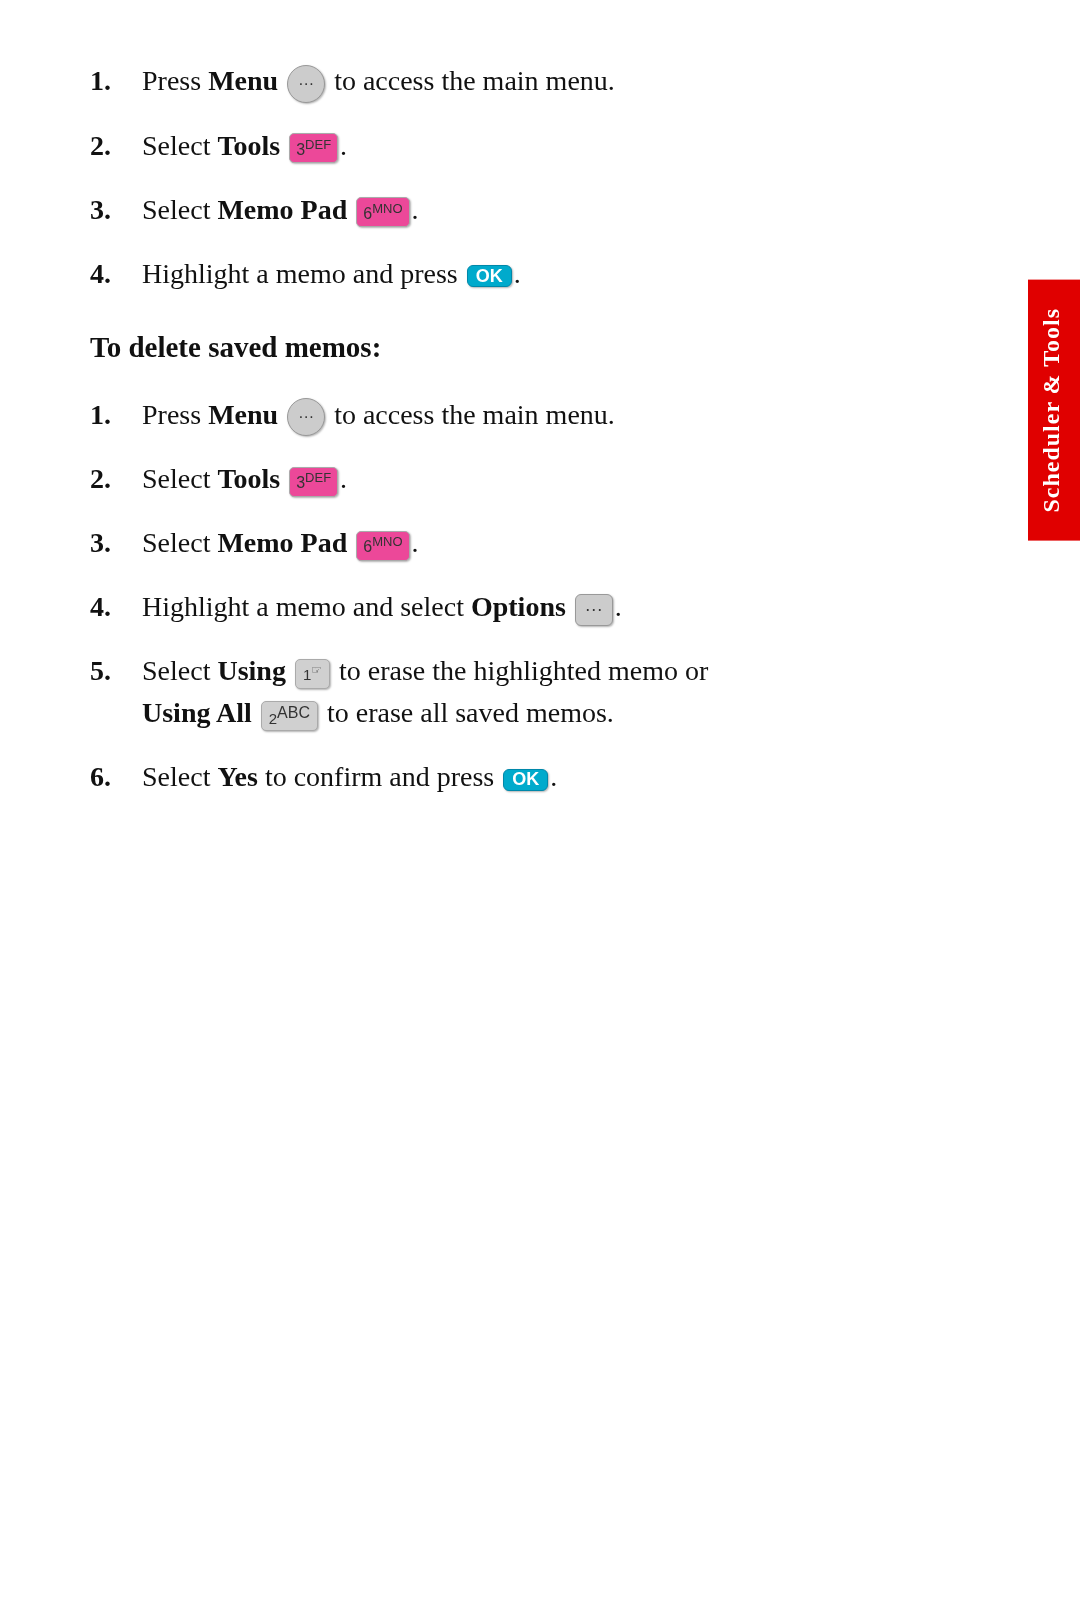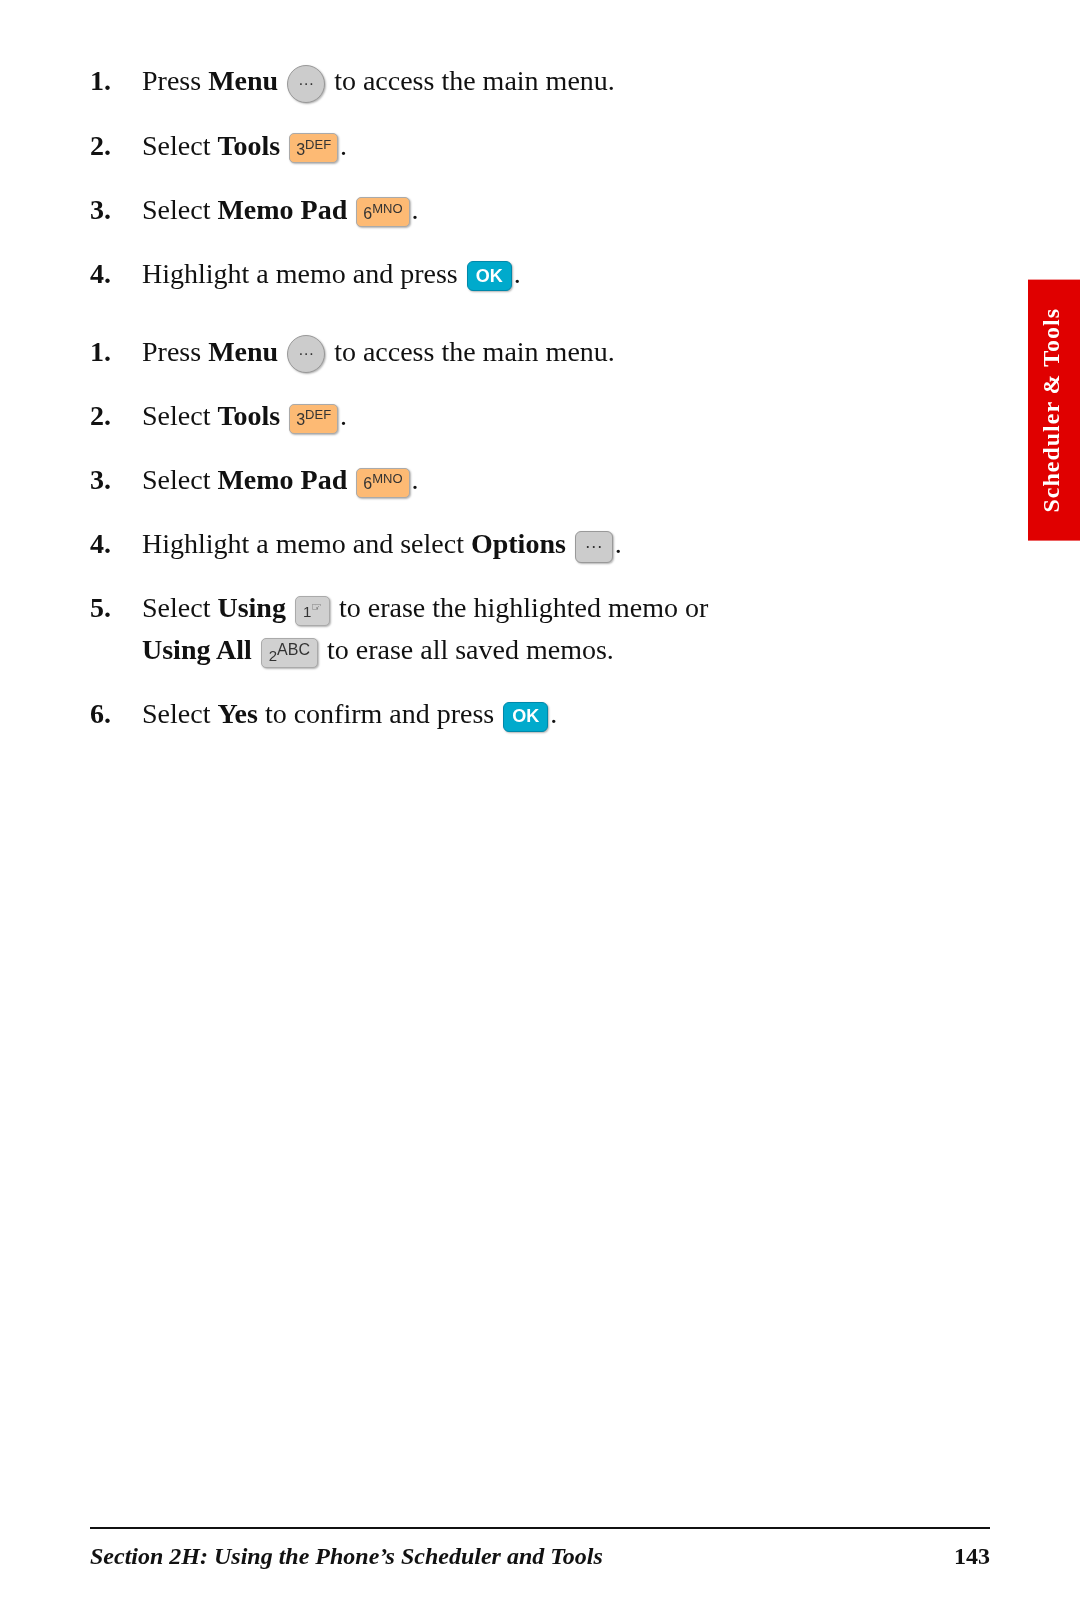--- a/index.html
+++ b/index.html
@@ -76,21 +76,21 @@
 
     .bold-text {
       font-weight: bold;
     }
 
     
     .key-icon {
       display: inline-flex;
       align-items: center;
       justify-content: center;
-      background: #fdba74;
+      background: #ec4899;
       border: 1.5px solid #aaa;
       border-radius: 5px;
       padding: 2px 6px;
       font-size: 20px;
       font-family: Arial, sans-serif;
       color: #333;
       vertical-align: middle;
       margin: 0 2px;
       min-width: 36px;
       height: 30px;
@@ -122,21 +122,21 @@
       border: 1.5px solid #0088aa;
       border-radius: 6px;
       padding: 2px 8px;
       font-size: 18px;
       font-family: Arial, sans-serif;
       font-weight: bold;
       color: #ffffff;
       vertical-align: middle;
       margin: 0 2px;
       min-width: 40px;
-      height: 30px;
+      height: 22px;
       box-shadow: 1px 1px 2px rgba(0,0,0,0.3);
     }
 
     .key-icon-options {
       display: inline-flex;
       align-items: center;
       justify-content: center;
       background: #ccc;
       border: 1.5px solid #999;
       border-radius: 6px;
@@ -239,20 +239,21 @@
         <span class="list-content">
           Highlight a memo and press
           <span class="key-icon-ok">OK</span>.
         </span>
       </li>
 
     </ol>
   </div>
 
   <div>
+    <div class="section-heading">To delete saved memos:</div>
     <ol class="numbered-list">
 
       <li>
         <span class="list-number">1.</span>
         <span class="list-content">
           Press <span class="bold-text">Menu</span>
           <span class="key-icon-menu">···</span>
           to access the main menu.
         </span>
       </li>
@@ -305,18 +306,14 @@
         <span class="list-number">6.</span>
         <span class="list-content">
           Select <span class="bold-text">Yes</span> to confirm and press
           <span class="key-icon-ok">OK</span>.
         </span>
       </li>
 
     </ol>
   </div>
 
-  <div class="page-footer">
-    <span class="footer-title">Section 2H: Using the Phone’s Scheduler and Tools</span>
-    <span class="footer-page">143</span>
-  </div>
 
 </div>
 
 </body></html>

